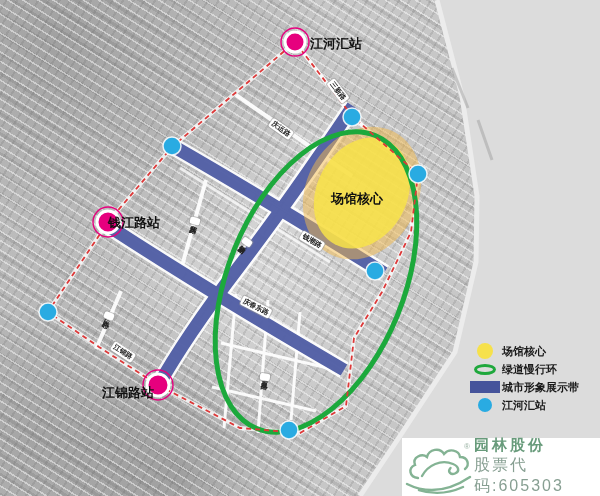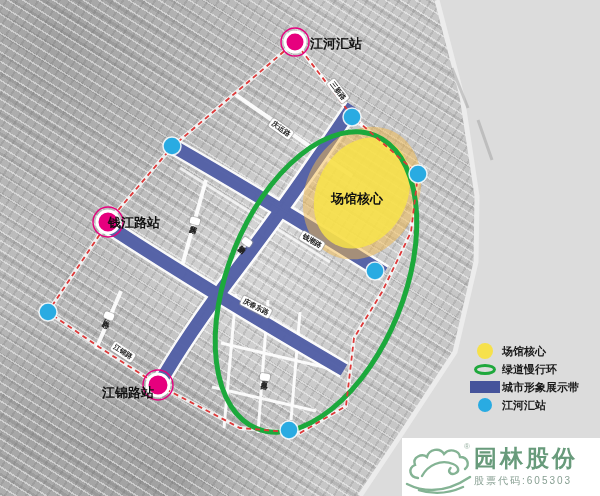--- a/index.html
+++ b/index.html
@@ -33,22 +33,22 @@
   .legend-label{font-size:11px;font-weight:bold;color:#1a1a1a;white-space:nowrap;}
   .sw-yellow{width:16px;height:16px;border-radius:50%;background:#f6e14b;}
   .sw-green{width:22px;height:11px;border-radius:50%;border:3px solid #1fa83c;background:transparent;box-sizing:border-box;}
   .sw-blue{width:30px;height:12px;background:#46549b;}
   .sw-magenta{width:14px;height:14px;border-radius:50%;background:#e6007e;}
   .sw-cyan{width:14px;height:14px;border-radius:50%;background:#29abe2;}
   .brand{position:absolute;left:402px;top:438px;width:198px;height:58px;background:#fff;display:flex;align-items:center;}
   .brand-cloud{position:relative;width:72px;height:56px;flex:0 0 72px;}
   .brand-reg{position:absolute;left:62px;top:3px;font-size:8px;color:#9ab3a4;}
   .brand-text{display:flex;flex-direction:column;justify-content:center;}
-  .brand-company{font-size:23px;font-weight:bold;color:#689b7b;letter-spacing:3px;line-height:1.05;}
-  .brand-stock{font-size:10px;color:#879f92;letter-spacing:2px;margin-top:3px;}
+  .brand-company{font-size:15px;font-weight:bold;color:#689b7b;letter-spacing:3px;line-height:1.05;}
+  .brand-stock{font-size:16px;color:#879f92;letter-spacing:2px;margin-top:3px;}
 </style>
 </head>
 <body>
 
 <div class="stage">
 
   <svg class="overlay" width="600" height="496" viewBox="0 0 600 496">
 
     <path d="M437,0 L600,0 L600,496 L360,496 L400,436 L455,352 L476,262 L477,196 L462,96 Z" fill="#dcdcdc"></path>
     <path d="M437,0 L462,96 L477,196 L476,262 L455,352 L400,436 L360,496" fill="none" stroke="#ececec" stroke-width="5"></path>

